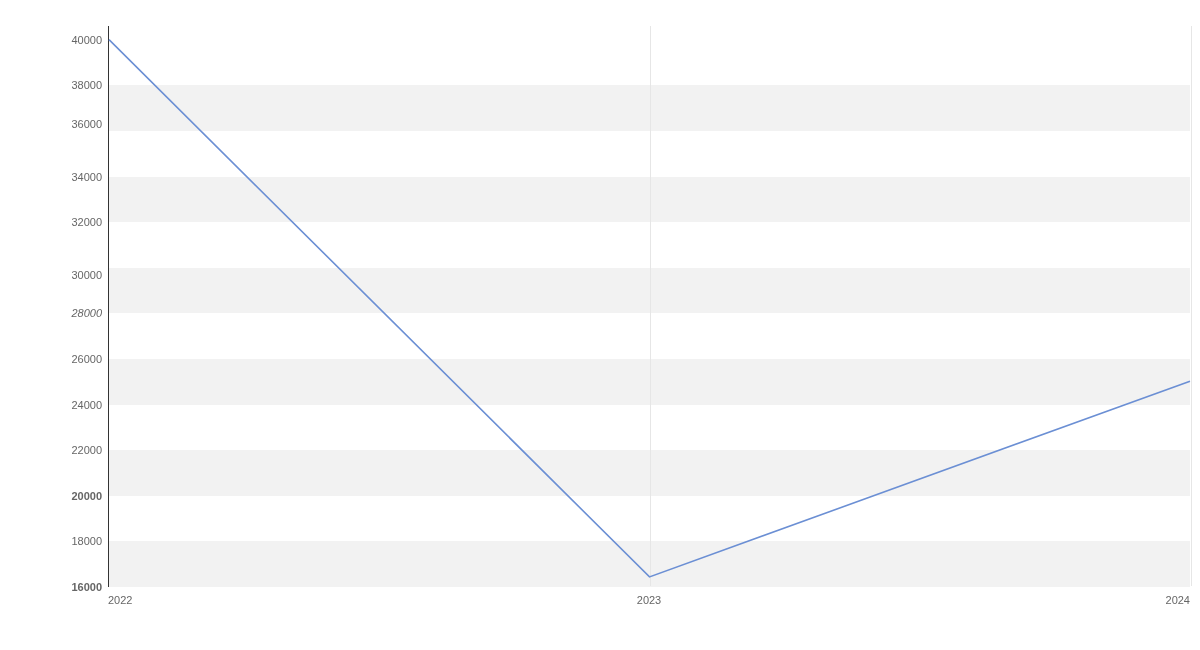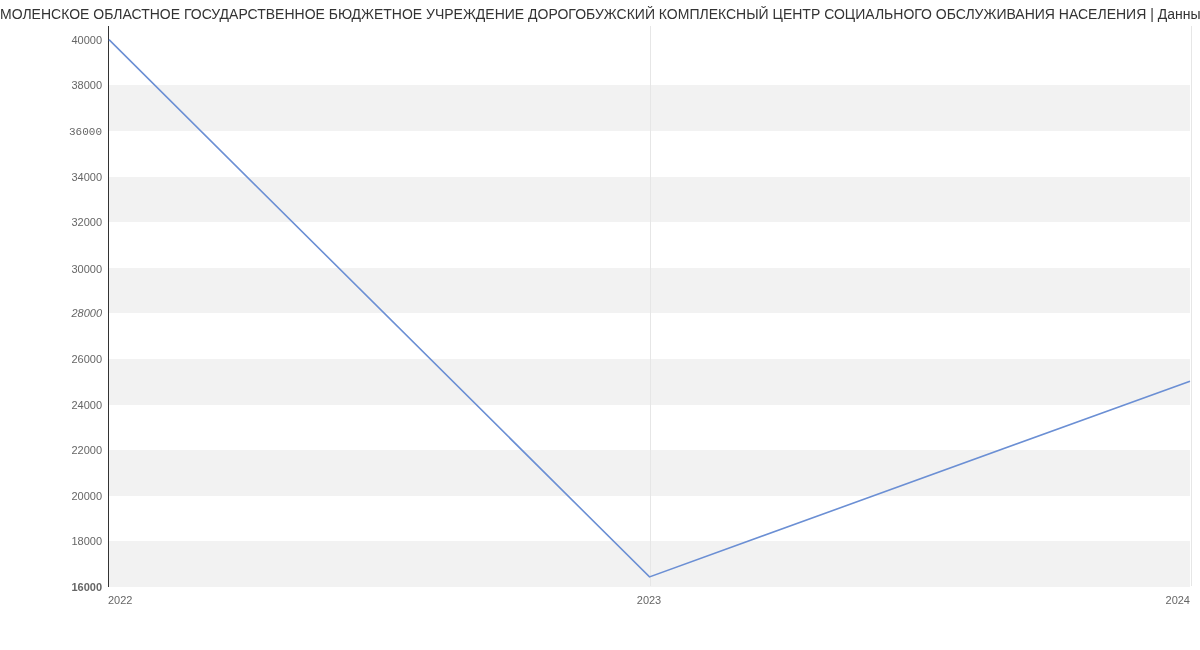--- a/index.html
+++ b/index.html
@@ -72,44 +72,43 @@
     top: 0;
     width: 100%;
     height: 100%;
     overflow: visible;
   }
 </style>
 </head>
 <body>
 
 <div class="chart-container">
-  <div class="title">МОЛЕНСКОЕ ОБЛАСТНОЕ ГОСУДАРСТВЕННОЕ БЮДЖЕТНОЕ УЧРЕЖДЕНИЕ ДОРОГОБУЖСКИЙ КОМПЛЕКСНЫЙ ЦЕНТР СОЦИАЛЬНОГО ОБСЛУЖИВАНИЯ НАСЕЛЕНИЯ | Данны</div>
   <div class="plot-area" id="plot-area">
     <div class="band" style="top: 515.39px; height: 45.6098px;"></div>
       <div class="band" style="top: 424.171px; height: 45.6098px;"></div>
       <div class="band" style="top: 332.951px; height: 45.6098px;"></div>
       <div class="band" style="top: 241.732px; height: 45.6098px;"></div>
       <div class="band" style="top: 150.512px; height: 45.6098px;"></div>
       <div class="band" style="top: 59.2927px; height: 45.6098px;"></div>
       <div class="vgrid" style="left: 541px;"></div>
       <div class="vgrid" style="left: 1082px;"></div>
       <svg class="line-svg" id="line-svg" preserveAspectRatio="none" viewBox="0 0 1082 561">
         <path d="M0.00 13.68 L541.00 551.88 L1082.00 355.76" fill="none" stroke="#6b8fd4" stroke-width="1.6"></path>
       </svg>
   </div>
 </div>
 
 <div class="ytick" style="top: 587px; font-weight: bold;">16000</div>
 <div class="ytick" style="top: 541.39px;">18000</div>
-<div class="ytick" style="top: 495.78px;">20000</div>
+<div class="ytick" style="top: 495.78px; font-weight: bold;">20000</div>
 <div class="ytick" style="top: 450.171px;">22000</div>
 <div class="ytick" style="top: 404.561px;">24000</div>
 <div class="ytick" style="top: 358.951px;">26000</div>
 <div class="ytick" style="top: 313.341px; font-style: italic;">28000</div>
-<div class="ytick" style="top: 269px;">30000</div>
+<div class="ytick" style="top: 275px;">30000</div>
 <div class="ytick" style="top: 222.122px;">32000</div>
 <div class="ytick" style="top: 176.512px;">34000</div>
-<div class="ytick" style="top: 132px; font-family: Liberation Mono, monospace;">36000</div>
+<div class="ytick" style="top: 124px;">36000</div>
 <div class="ytick" style="top: 85.2927px;">38000</div>
 <div class="ytick" style="top: 39.6829px;">40000</div>
 <div class="xtick" style="left: 108px; transform: translateX(0px);">2022</div>
 <div class="xtick" style="left: 649px;">2023</div>
 <div class="xtick" style="left: 1190px; transform: translateX(-100%);">2024</div>
 
 </body></html>

